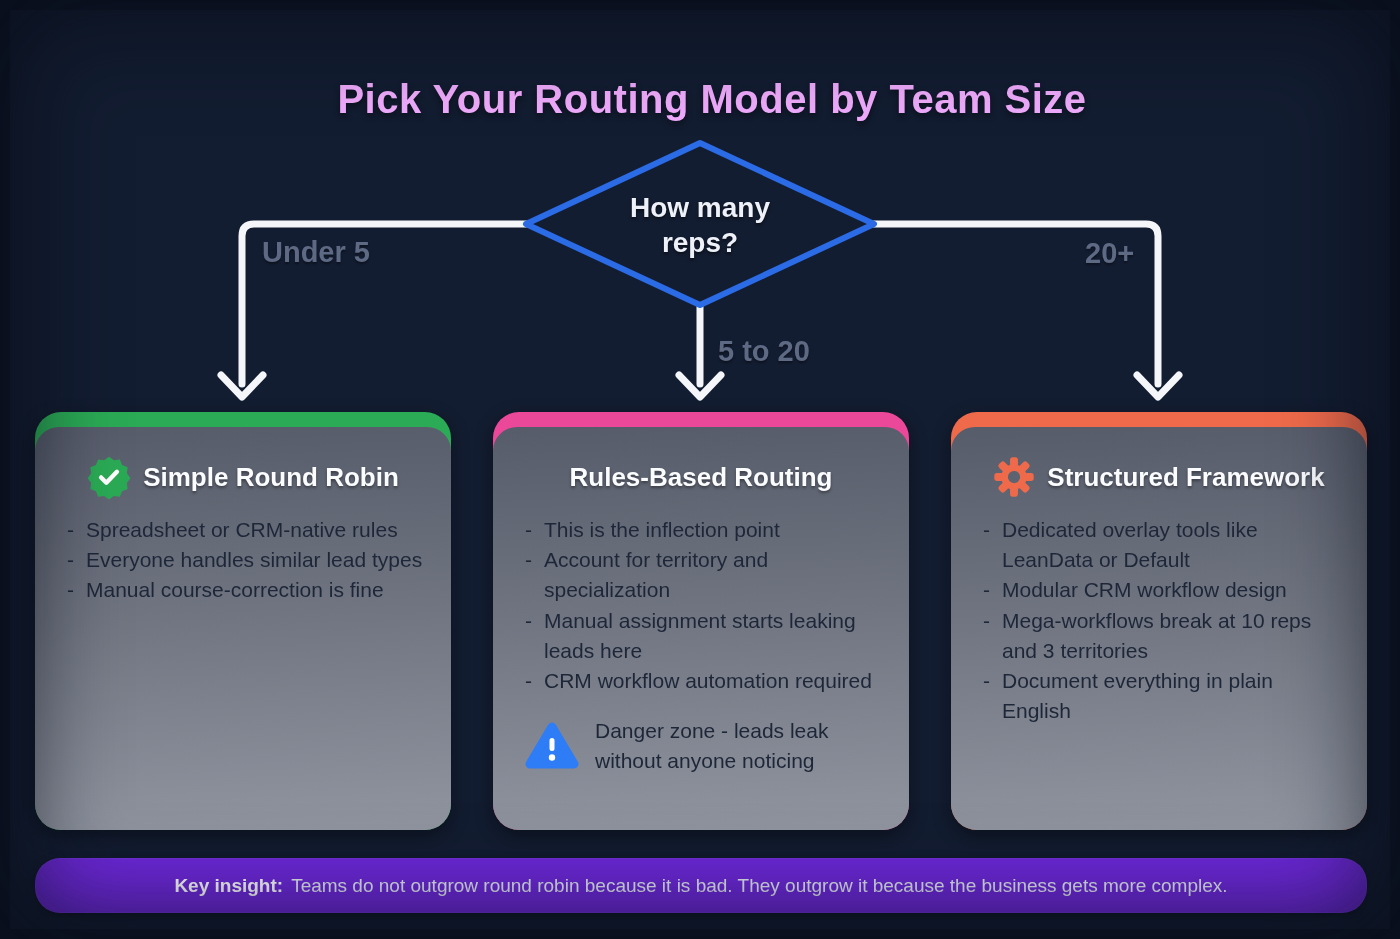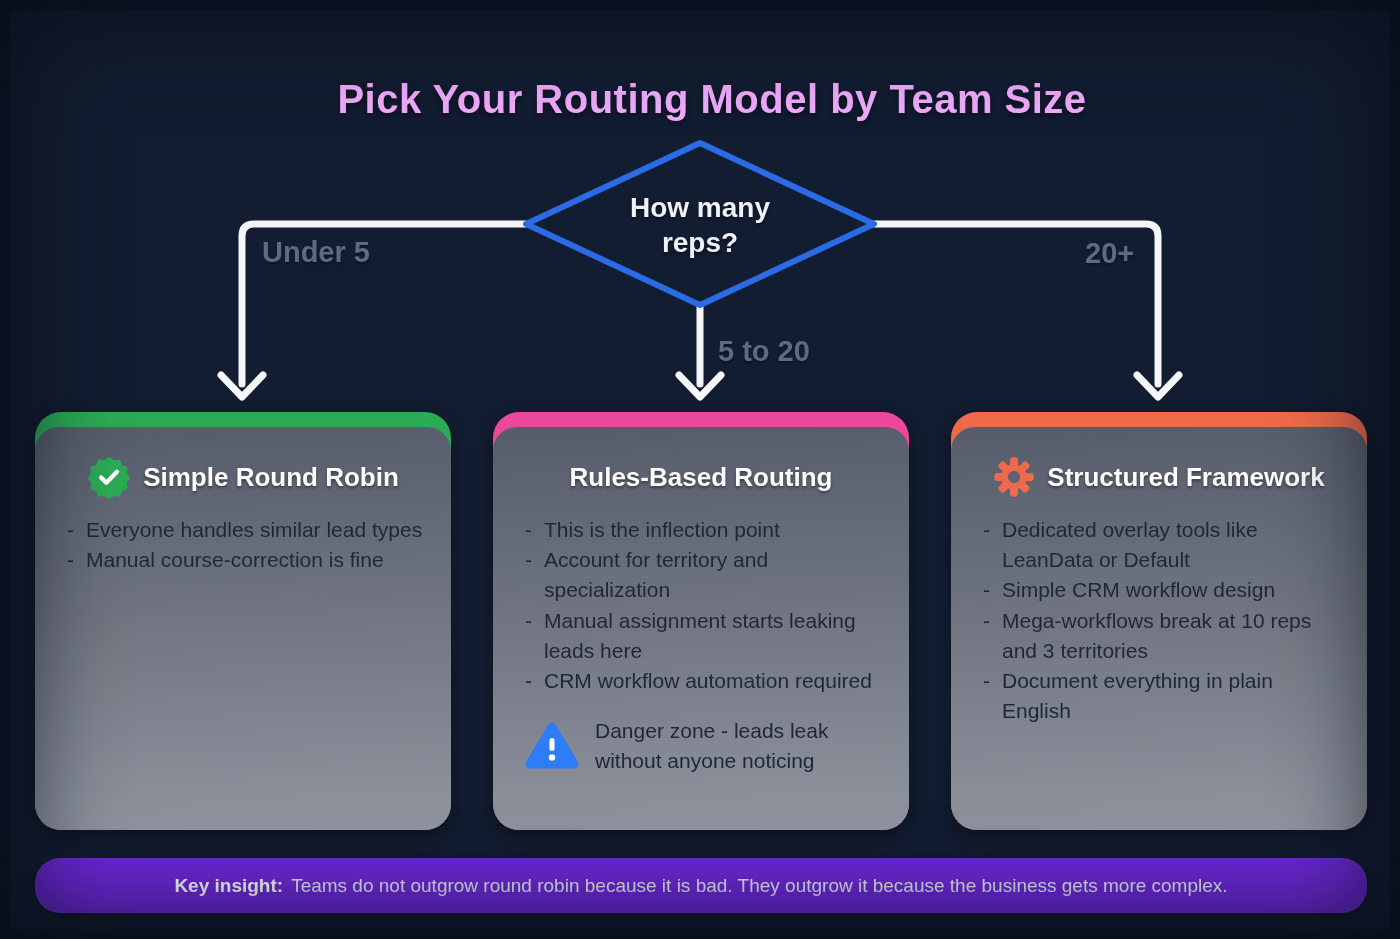--- a/index.html
+++ b/index.html
@@ -105,20 +105,24 @@
     <div class="card" style="background: rgb(43, 171, 85);">
       <div class="card-body">
         <div class="card-head">
           <svg width="44" height="44" viewBox="0 0 50 50">
             <path d="M25 2l5.5 4 6.8-.9 2.6 6.3 6.3 2.6-.9 6.8 4 5.5-4 5.5.9 6.8-6.3 2.6-2.6 6.3-6.8-.9-5.5 4-5.5-4-6.8.9-2.6-6.3-6.3-2.6.9-6.8-4-5.5 4-5.5-.9-6.8 6.3-2.6 2.6-6.3 6.8.9z" fill="#2bab55"></path>
             <path d="M16 25.5l6 6 12-12.5" fill="none" stroke="#ffffff" stroke-width="5" stroke-linecap="round" stroke-linejoin="round"></path>
           </svg>
           <span class="card-title">Simple Round Robin</span>
         </div>
         <ul class="bullets">
+          <li>
+              <span class="dash"></span>
+              <span>Spreadsheet or CRM-native rules</span>
+            </li>
           <li>
               <span class="dash"></span>
               <span>Everyone handles similar lead types</span>
             </li>
           <li>
               <span class="dash"></span>
               <span>Manual course-correction is fine</span>
             </li>
         </ul>
       </div>
@@ -184,21 +188,21 @@
           </svg>
           <span class="card-title">Structured Framework</span>
         </div>
         <ul class="bullets">
           <li>
               <span class="dash"></span>
               <span>Dedicated overlay tools like LeanData or Default</span>
             </li>
           <li>
               <span class="dash"></span>
-              <span>Simple CRM workflow design</span>
+              <span>Modular CRM workflow design</span>
             </li>
           <li>
               <span class="dash"></span>
               <span>Mega-workflows break at 10 reps and 3 territories</span>
             </li>
           <li>
               <span class="dash"></span>
               <span>Document everything in plain English</span>
             </li>
         </ul>

